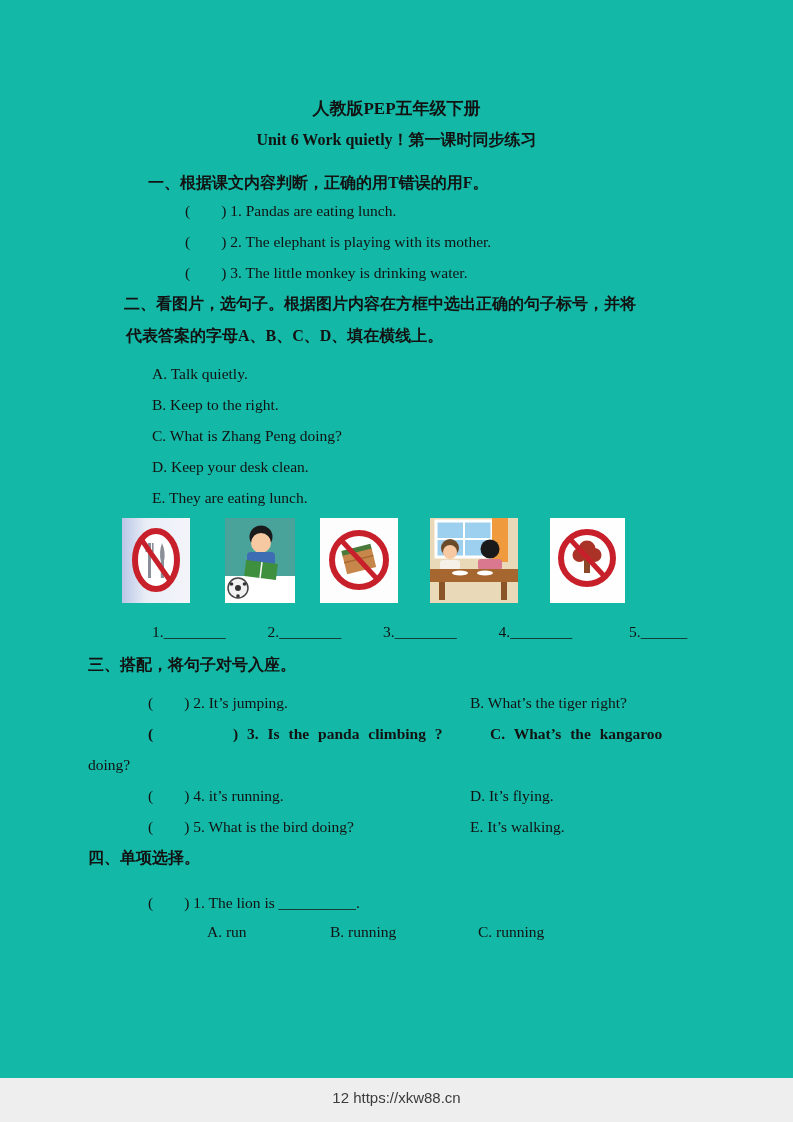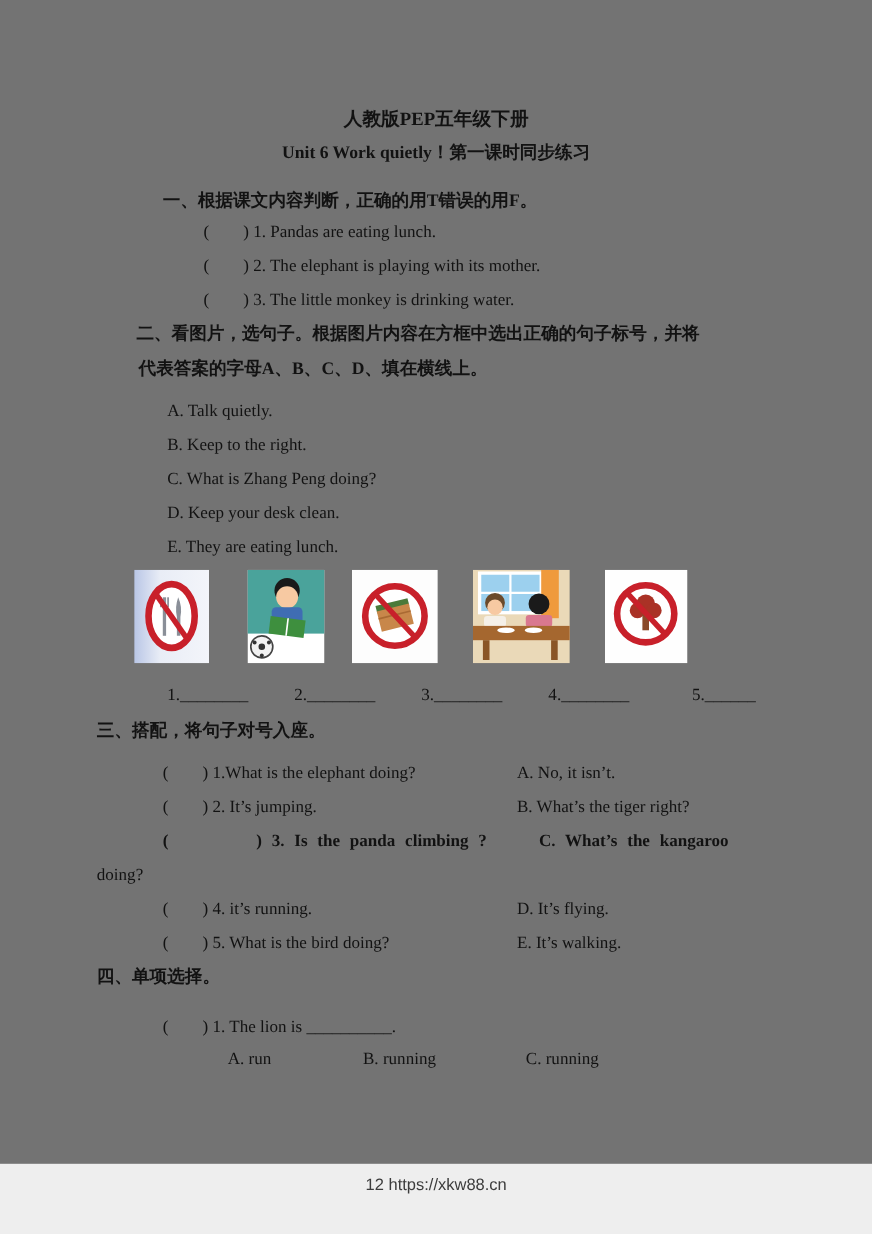--- a/index.html
+++ b/index.html
@@ -1,18 +1,18 @@
 <!DOCTYPE html>
 <html><head>
 <meta charset="utf-8">
 <style>
   * { margin:0; padding:0; box-sizing:border-box; }
   html,body { background:#ffffff; }
   .page {
-    position:relative; width:793px; height:1122px; background:#737373;
+    position:relative; width:793px; height:1122px; background:#14b8a6;
     overflow:hidden; color:#121212;
     font-family:"Liberation Serif","DejaVu Serif",serif; font-size:15.5px;
   }
   .doc { padding:98px 88px 0 88px; }
   p, .ml, .mr, .numline span, .optrow span { white-space:pre-wrap; }
   .title    { font-weight:700; font-size:17px;  line-height:22px; text-align:center; margin-bottom:9px; }
   .subtitle { font-weight:700; font-size:16px; line-height:22px; text-align:center; margin-bottom:21px; }
   .heading  { font-weight:700; font-size:16px; line-height:22px; margin-bottom:6px; }
   .line     { line-height:21px; margin-bottom:10px; }
   .mb16 { margin-bottom:16px; }
@@ -43,21 +43,21 @@
   .mrow.justify .ml, .mrow.justify .mr { word-spacing:5px;font-weight:bold; }
   .mrow.justify .mr { left:402px; }
   
   .optrow { position:relative; height:21px; margin-bottom:10px; }
   .optrow span { position:absolute; top:0; }
   .optrow .o1 { left:119px; }
   .optrow .o2 { left:242px; }
   .optrow .o3 { left:390px; }
   
   .footer {
-    position:absolute; left:0; right:0; bottom:0; height:64px;
+    position:absolute; left:0; right:0; bottom:0; height:44px;
     background:#eeeeee; display:flex; justify-content:center; align-items:flex-start;
     padding-top:11px; font-family:"Liberation Sans","DejaVu Sans",sans-serif;
     font-size:15px; color:#3c3c3c;
   }
 </style>
 </head>
 <body>
 
 <div class="page">
   <div class="doc">
@@ -164,24 +164,20 @@
       <span>1.________</span>
       <span>2.________</span>
       <span>3.________</span>
       <span>4.________</span>
       <span>5.______</span>
     </div>
 
     <p class="heading ind74 mb16">三、搭配，将句子对号入座。</p>
 
     <div class="mrow">
-      <span class="ml">(        ) 1.What is the elephant doing?</span>
-      <span class="mr">A. No, it isn’t.</span>
-    </div>
-    <div class="mrow">
       <span class="ml">(        ) 2. It’s jumping.</span>
       <span class="mr">B. What’s the tiger right?</span>
     </div>
     <div class="mrow justify">
       <span class="ml">(         ) 3. Is the panda climbing ?</span>
       <span class="mr">C. What’s the kangaroo</span>
     </div>
     <p class="line">doing?</p>
     <div class="mrow">
       <span class="ml">(        ) 4. it’s running.</span>

